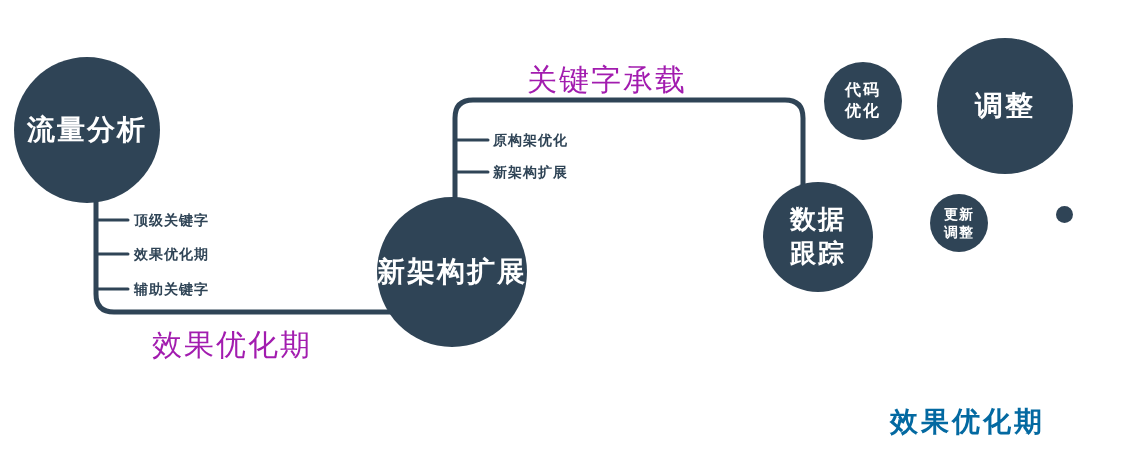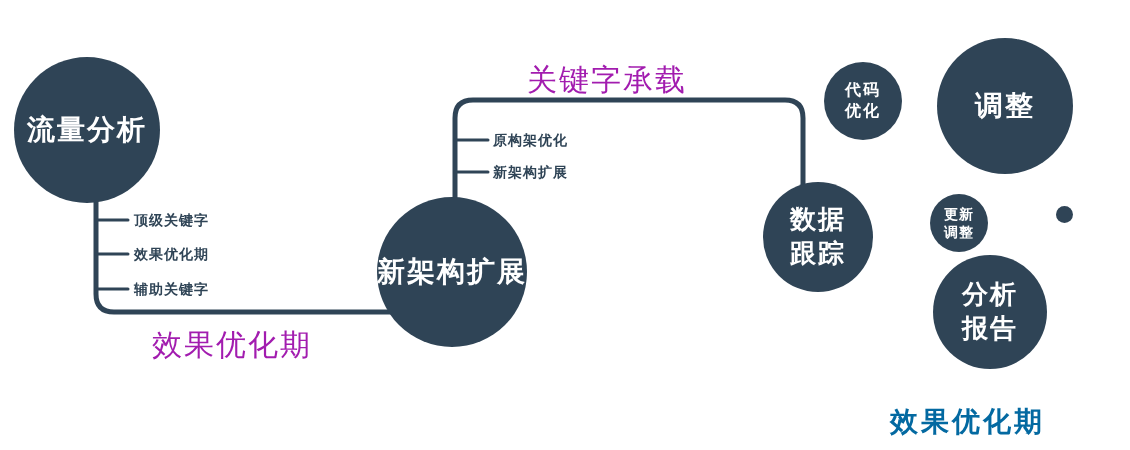--- a/index.html
+++ b/index.html
@@ -134,24 +134,20 @@
     <span>调整</span>
   </div>
 
   <div class="node node-update">
     <span>更新</span>
     <span>调整</span>
   </div>
 
   <div class="dot"></div>
 
-  <div class="node node-report">
-    <span>分析</span>
-    <span>报告</span>
-  </div>
 
   <div class="path-label label-keyword">关键字承载</div>
   <div class="path-label label-userbase">效果优化期</div>
 
   <div class="branch-label branch-t1">顶级关键字</div>
   <div class="branch-label branch-t2">效果优化期</div>
   <div class="branch-label branch-t3">辅助关键字</div>
 
   <div class="branch-label branch-s1">原构架优化</div>
   <div class="branch-label branch-s2">新架构扩展</div>

